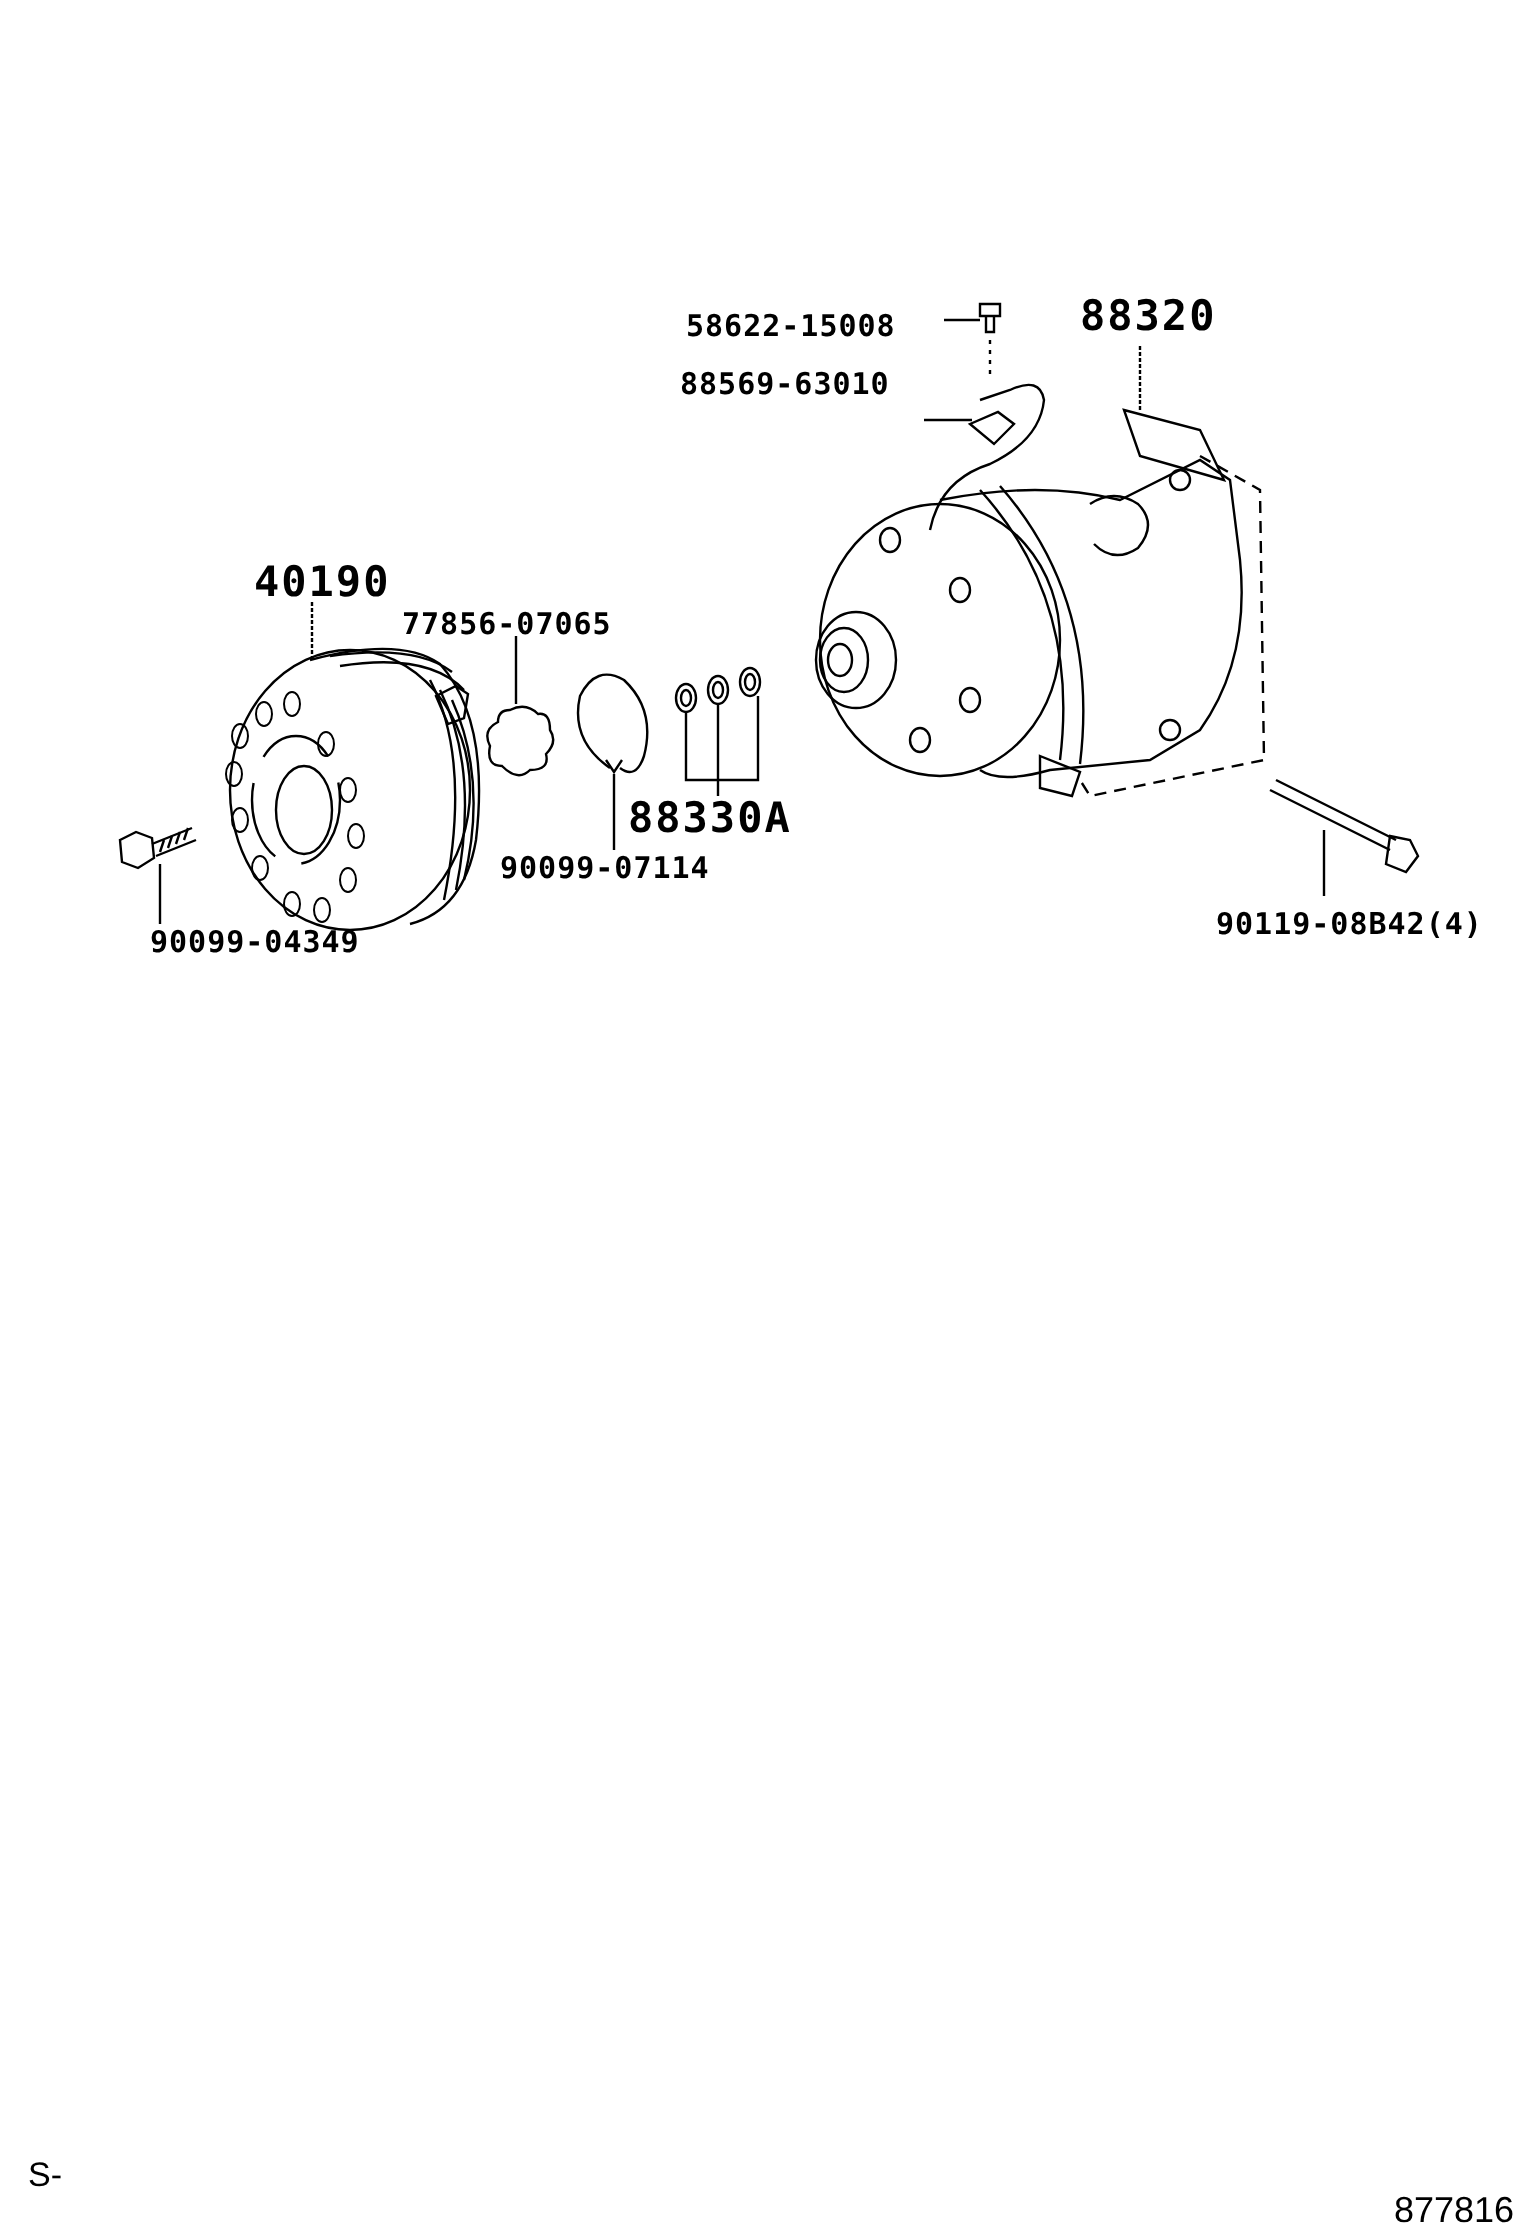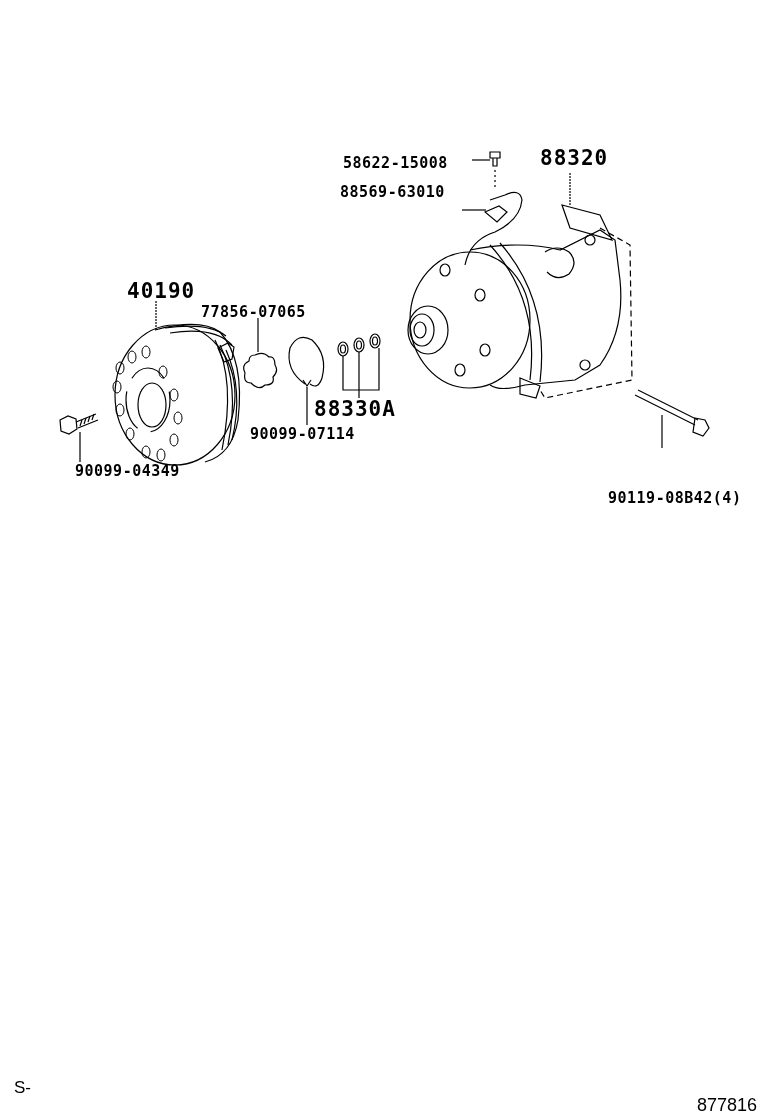--- a/index.html
+++ b/index.html
@@ -114,16 +114,16 @@
 </svg>
 
 <div class="lbl" style="left:343px;top:154px;">58622-15008</div>
 <div class="lbl big" style="left:540px;top:146px;">88320</div>
 <div class="lbl" style="left:340px;top:183px;">88569-63010</div>
 <div class="lbl big" style="left:127px;top:279px;">40190</div>
 <div class="lbl" style="left:201px;top:303px;">77856-07065</div>
 <div class="lbl big" style="left:314px;top:397px;">88330A</div>
 <div class="lbl" style="left:250px;top:425px;text-align:right;">90099-07114</div>
 <div class="lbl" style="left:38px;top:462px;margin-left:37px;">90099-04349</div>
-<div class="lbl" style="left:608px;top:453px;margin-top:36px;">90119-08B42(4)</div>
+<div class="lbl" style="left:608px;top:453px;">90119-08B42(4)</div>
 
 <div class="foot-left">S-</div>
 <div class="foot-right">877816</div>
 
 </body></html>

